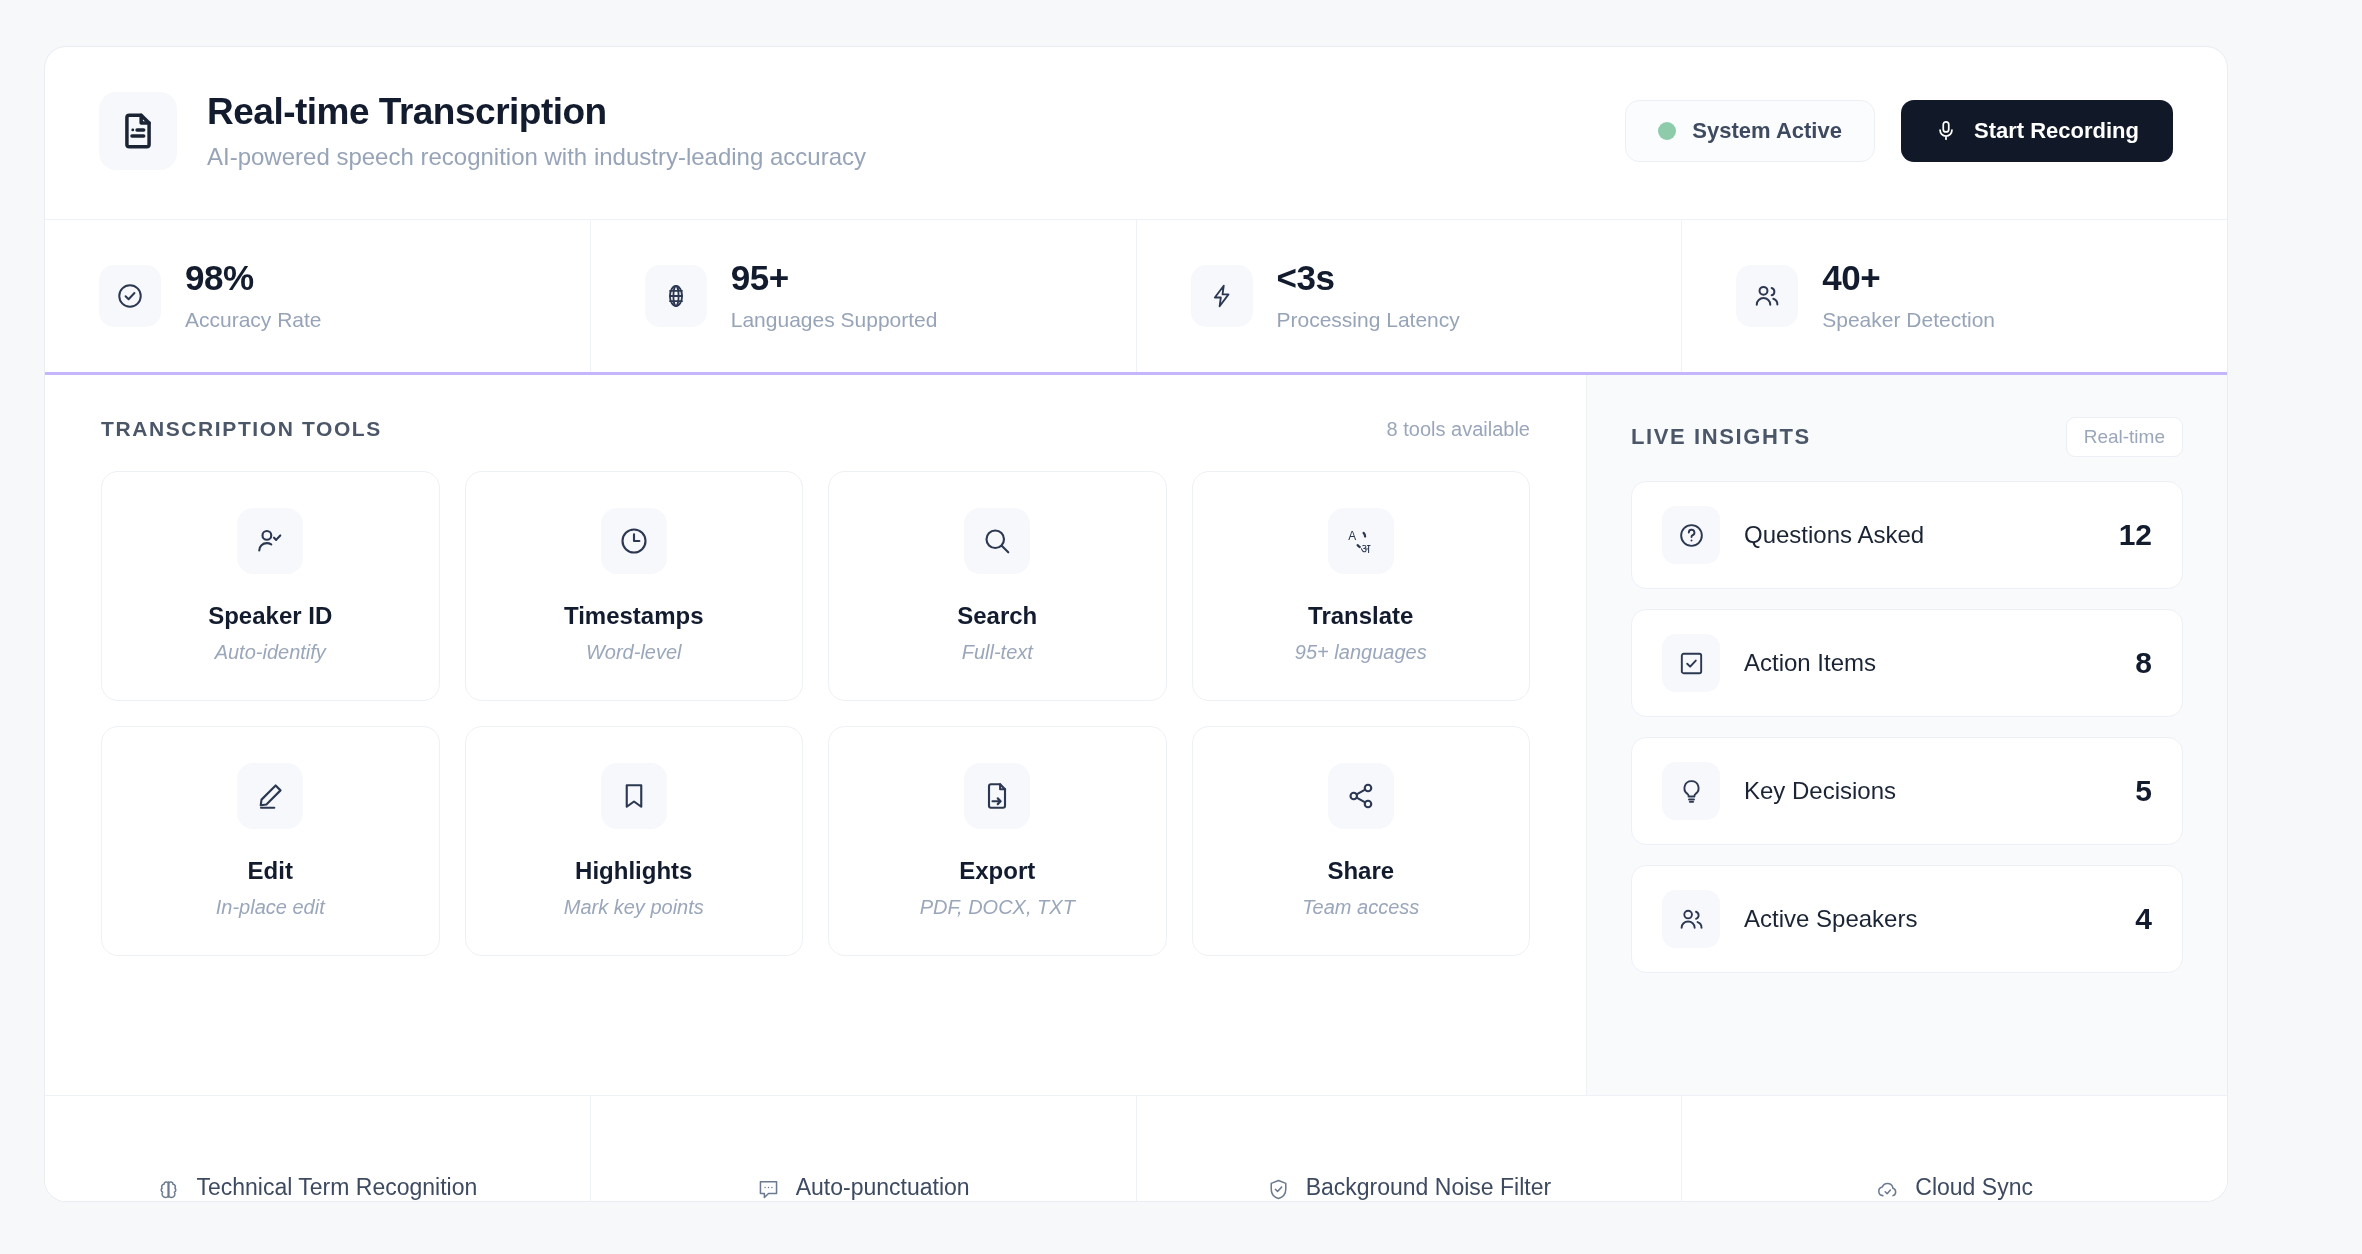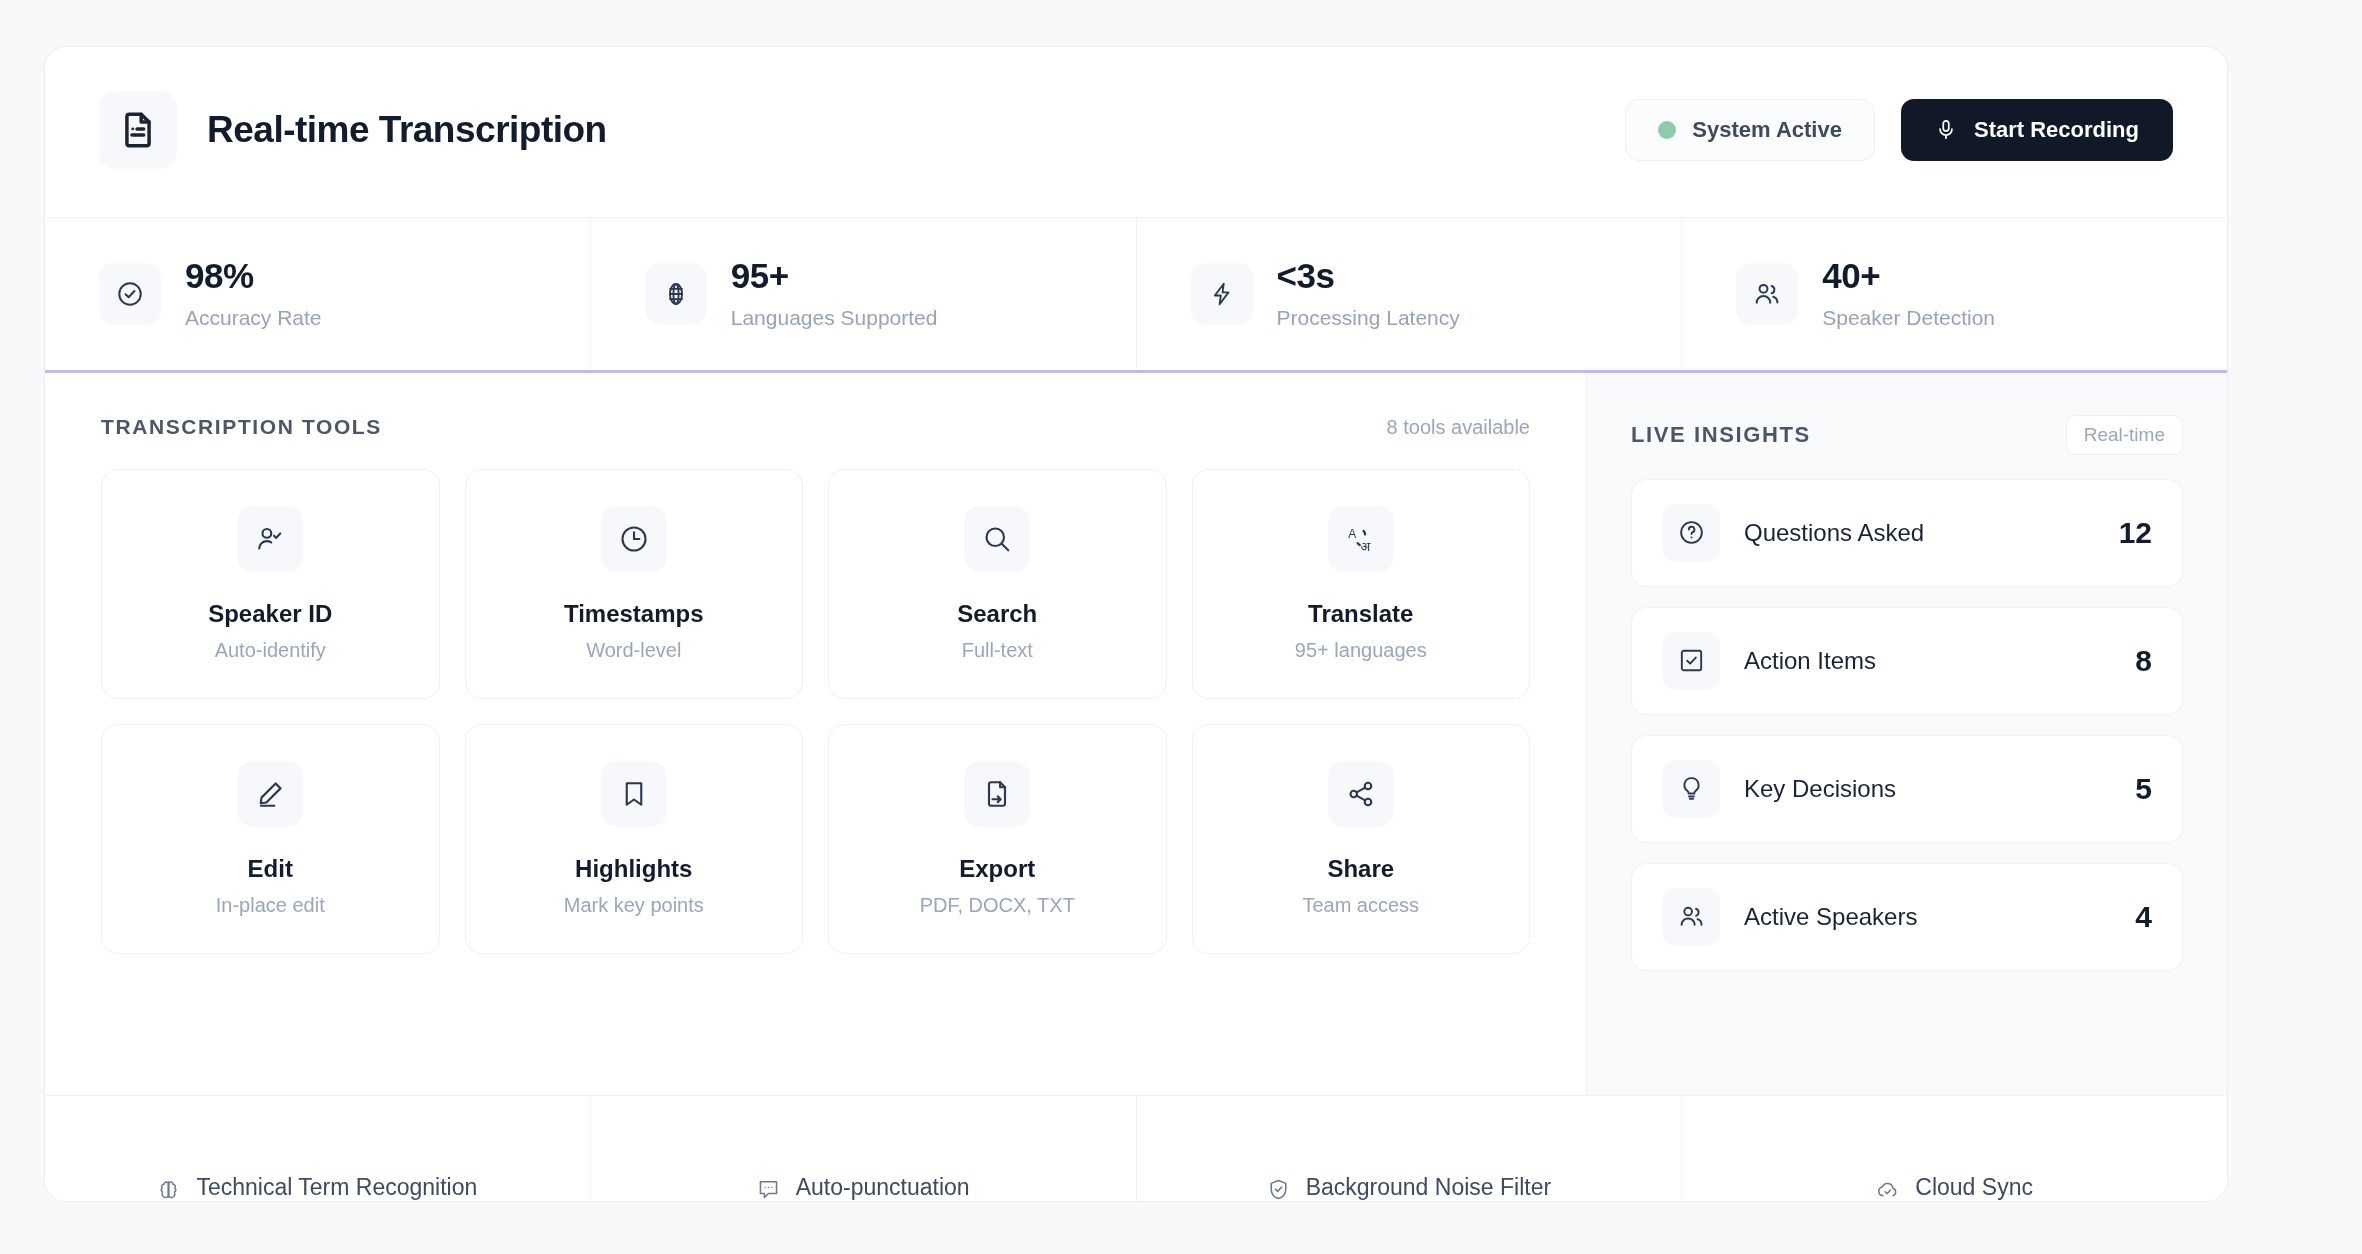--- a/index.html
+++ b/index.html
@@ -115,21 +115,21 @@
     display: flex; flex-direction: column;
     align-items: center; justify-content: center;
     cursor: pointer;
   }
   .tool-icon {
     width: 66px; height: 66px; border-radius: 16px;
     background: #f6f8fb;
     display: flex; align-items: center; justify-content: center;
   }
   .tool-name { font-size: 24px; font-weight: bold; color: #131c2e; margin-top: 28px; }
-  .tool-desc { font-size: 20px; color: #9aa6ba; margin-top: 11px; }
+  .tool-desc { font-size: 20px; color: #9aa6ba; margin-top: 11px; font-style: italic; }
 
   
   .sidebar {
     width: 640px; flex: none;
     background: #f8fafc;
     padding: 42px 44px 0 44px;
   }
   .sidebar-head { display: flex; align-items: center; margin-bottom: 24px; gap: 16px; }
   .sidebar-title {
     font-size: 22px; font-weight: bold; color: #4b5768; letter-spacing: 1.6px;
@@ -185,20 +185,21 @@
       <div class="header-icon">
         <svg width="38" height="38" viewBox="0 0 24 24" fill="none" stroke="#1b2434" stroke-width="2.2" stroke-linecap="round" stroke-linejoin="round">
           <path d="M14 2H6.5A1.5 1.5 0 0 0 5 3.5v17A1.5 1.5 0 0 0 6.5 22h11a1.5 1.5 0 0 0 1.5-1.5V7z"></path>
           <path d="M14 2v5h5"></path>
           <circle cx="8.7" cy="11.3" r="0.9" fill="#1b2434" stroke="none"></circle>
           <path d="M11.4 11.3h4.2M8.2 15.2h7.4"></path>
         </svg>
       </div>
       <div class="header-text">
         <div class="header-title">Real-time Transcription</div>
+        <div class="header-sub">AI-powered speech recognition with industry-leading accuracy</div>
       </div>
       <div class="header-right">
         <div class="status-pill">
           <span class="status-dot"></span>
           <span class="status-label">System Active</span>
         </div>
         <button class="record-btn">
           <span>
             <svg width="22" height="22" viewBox="0 0 24 24" fill="none" stroke="#ffffff" stroke-width="1.9" stroke-linecap="round" stroke-linejoin="round">
               <rect x="9" y="2" width="6" height="11" rx="3"></rect>

